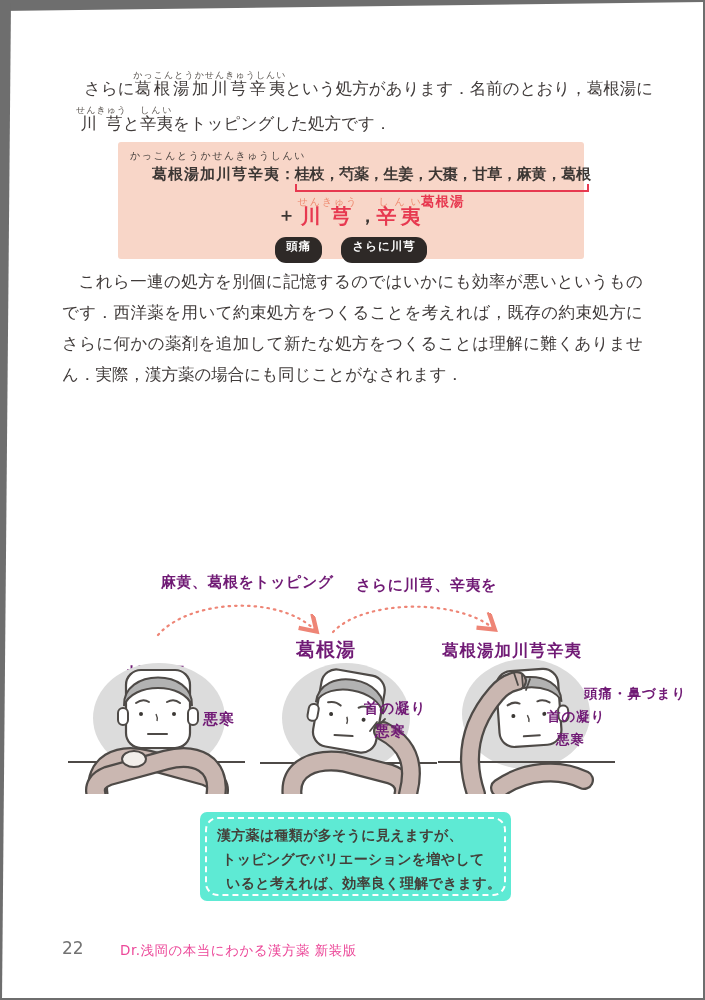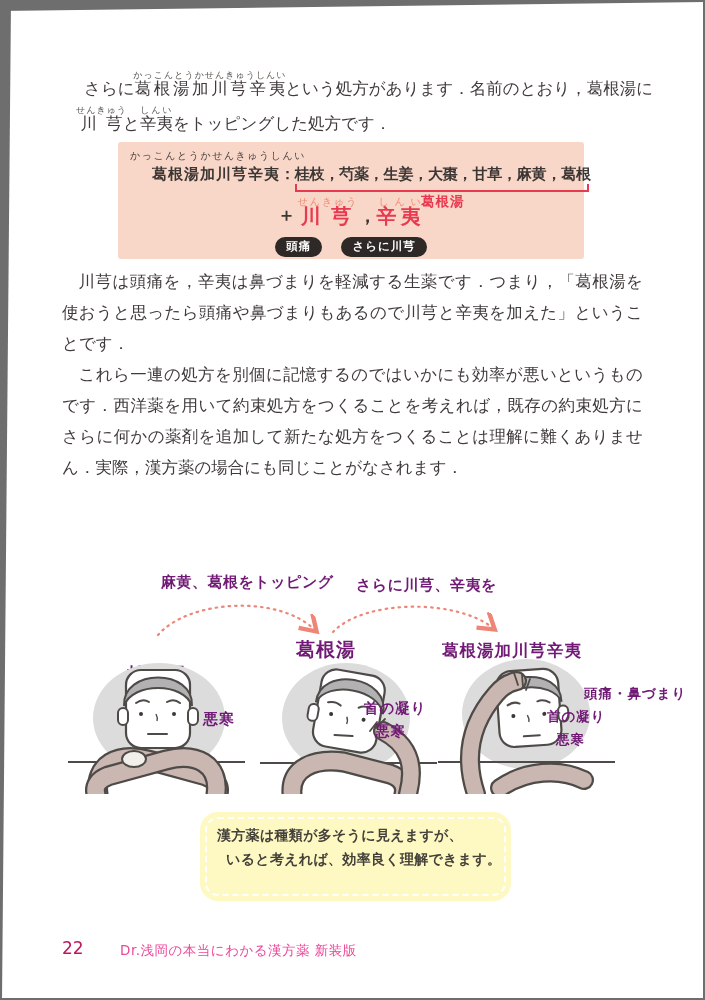--- a/index.html
+++ b/index.html
@@ -28,21 +28,21 @@
     border-left:2px solid #e73950;border-right:2px solid #e73950;border-bottom:2.5px solid #e73950;}
   .fb-bracket-label{position:absolute;left:50%;bottom:-27px;transform:translateX(-50%);
     color:#e73950;font-size:13.5px;font-weight:bold;letter-spacing:1px;}
   .fb-added{text-align:center;margin-top:13px;font-weight:bold;white-space:nowrap;}
   .fb-plus{font-size:18px;color:#3c3734;vertical-align:2px;margin-right:2px;}
   .fb-add-herb{font-size:20px;color:#e73950;letter-spacing:4px;}
   .fb-add-comma{font-size:18px;color:#3c3734;vertical-align:1px;}
   .fb-added ruby rt{font-size:10px;color:#ef8a70;letter-spacing:2px;}
   .fb-badges{text-align:center;margin-top:5px;}
   .badge{display:inline-block;background:#2e2927;color:#ffffff;font-size:11.5px;font-weight:bold;
-    padding:2px 11px 3px 11px;border-radius:11px;margin:0 7px;letter-spacing:1px;}
+    padding:2px 11px 9px 11px;border-radius:11px;margin:0 7px;letter-spacing:1px;}
 
   
   .body-text{position:absolute;left:62px;top:266px;width:581px;
     font-family:"DejaVu Serif","Liberation Serif",serif;
     font-size:16.5px;line-height:31px;text-align:justify;color:#403b3a;}
   .body-text p{margin:0;text-indent:1em;}
 
   
   .hand{font-family:"DejaVu Sans","Liberation Sans",sans-serif;color:#701a75;font-weight:bold;}
   .arrow-label{position:absolute;font-size:15px;letter-spacing:0.5px;}
@@ -60,30 +60,30 @@
   .symptom{position:absolute;font-size:15px;letter-spacing:1px;}
   .sy-1a{left:203px;top:710px;}
   .sy-2a{left:364px;top:699px;font-size:14.5px;}
   .sy-2b{left:375px;top:722px;font-size:14.5px;}
   .sy-3a{left:537px;top:685px;font-size:13.5px;padding-left:47px;}
   .sy-3b{left:547px;top:708px;font-size:13.5px;}
   .sy-3c{left:556px;top:731px;font-size:13.5px;}
 
   
   .note-box{position:absolute;left:200px;top:812px;width:311px;height:89px;
-    background:#fef9c3;border-radius:18px;}
+    background:#5eead4;border-radius:7px;}
   .note-box::before{content:"";position:absolute;left:5px;right:5px;top:5px;bottom:5px;
     border:2px dashed #ffffff;border-radius:13px;pointer-events:none;}
   .note-lines{position:relative;padding:11px 0 0 17px;font-size:14px;line-height:24px;
     color:#44403a;font-weight:bold;letter-spacing:0.3px;}
   .note-lines .nl-2{padding-left:5px;}
   .note-lines .nl-3{padding-left:9px;}
 
   
-  .page-number{position:absolute;left:62px;top:938px;font-size:17px;color:#be185d;}
+  .page-number{position:absolute;left:62px;top:938px;font-size:17px;color:#737373;}
   .book-title{position:absolute;left:120px;top:942px;font-size:13.5px;color:#ec4899;letter-spacing:0.5px;}
 </style>
 </head>
 <body>
 
 <div class="page">
 
   <svg class="edge-overlay">
     <polygon points="0,0 705,0 705,2 0,11" fill="#6e6e6e"></polygon>
     <polygon points="0,0 11,0 2,1000 0,1000" fill="#6e6e6e"></polygon>
@@ -102,21 +102,20 @@
     <div class="fb-added">
       <span class="fb-plus">＋</span><ruby><span class="fb-add-herb">川芎</span><rt>せんきゅう</rt></ruby><span class="fb-add-comma">，</span><ruby><span class="fb-add-herb">辛夷</span><rt>しんい</rt></ruby>
     </div>
     <div class="fb-badges">
       <span class="badge">頭痛</span>
       <span class="badge">さらに川芎</span>
     </div>
   </div>
 
   <div class="body-text">
-    <p>川芎は頭痛を，辛夷は鼻づまりを軽減する生薬です．つまり，「葛根湯を使おうと思ったら頭痛や鼻づまりもあるので川芎と辛夷を加えた」ということです．</p>
     <p>これら一連の処方を別個に記憶するのではいかにも効率が悪いというものです．西洋薬を用いて約束処方をつくることを考えれば，既存の約束処方にさらに何かの薬剤を追加して新たな処方をつくることは理解に難くありません．実際，漢方薬の場合にも同じことがなされます．</p>
   </div>
 
   <div class="hand arrow-label al-1">麻黄、葛根をトッピング</div>
   <div class="hand arrow-label al-2">さらに川芎、辛夷を</div>
 
   <svg class="arrows-svg" width="420" height="55" viewBox="0 0 420 55">
     <defs>
       <marker id="ah" markerWidth="12" markerHeight="12" refX="7" refY="4.5" orient="auto">
         <path d="M1,0 L8,4.5 L1,9" fill="none" stroke="#ee8576" stroke-width="2"></path>
@@ -198,20 +197,21 @@
   <div class="hand symptom sy-1a">悪寒</div>
   <div class="hand symptom sy-2a">首の凝り</div>
   <div class="hand symptom sy-2b">悪寒</div>
   <div class="hand symptom sy-3a">頭痛・鼻づまり</div>
   <div class="hand symptom sy-3b">首の凝り</div>
   <div class="hand symptom sy-3c">悪寒</div>
 
   <div class="note-box">
     <div class="note-lines hand">
       <div class="nl-1">漢方薬は種類が多そうに見えますが、</div>
+      <div class="nl-2">トッピングでバリエーションを増やして</div>
       <div class="nl-3">いると考えれば、効率良く理解できます。</div>
     </div>
   </div>
 
   <div class="page-number">22</div>
   <div class="book-title">Dr.浅岡の本当にわかる漢方薬 新装版</div>
 
 </div>
 
 </body></html>

